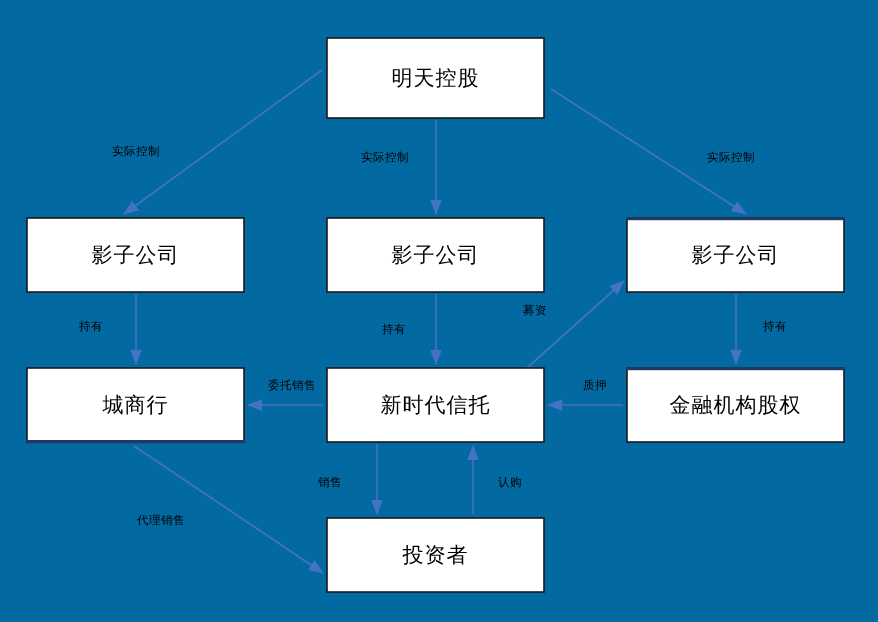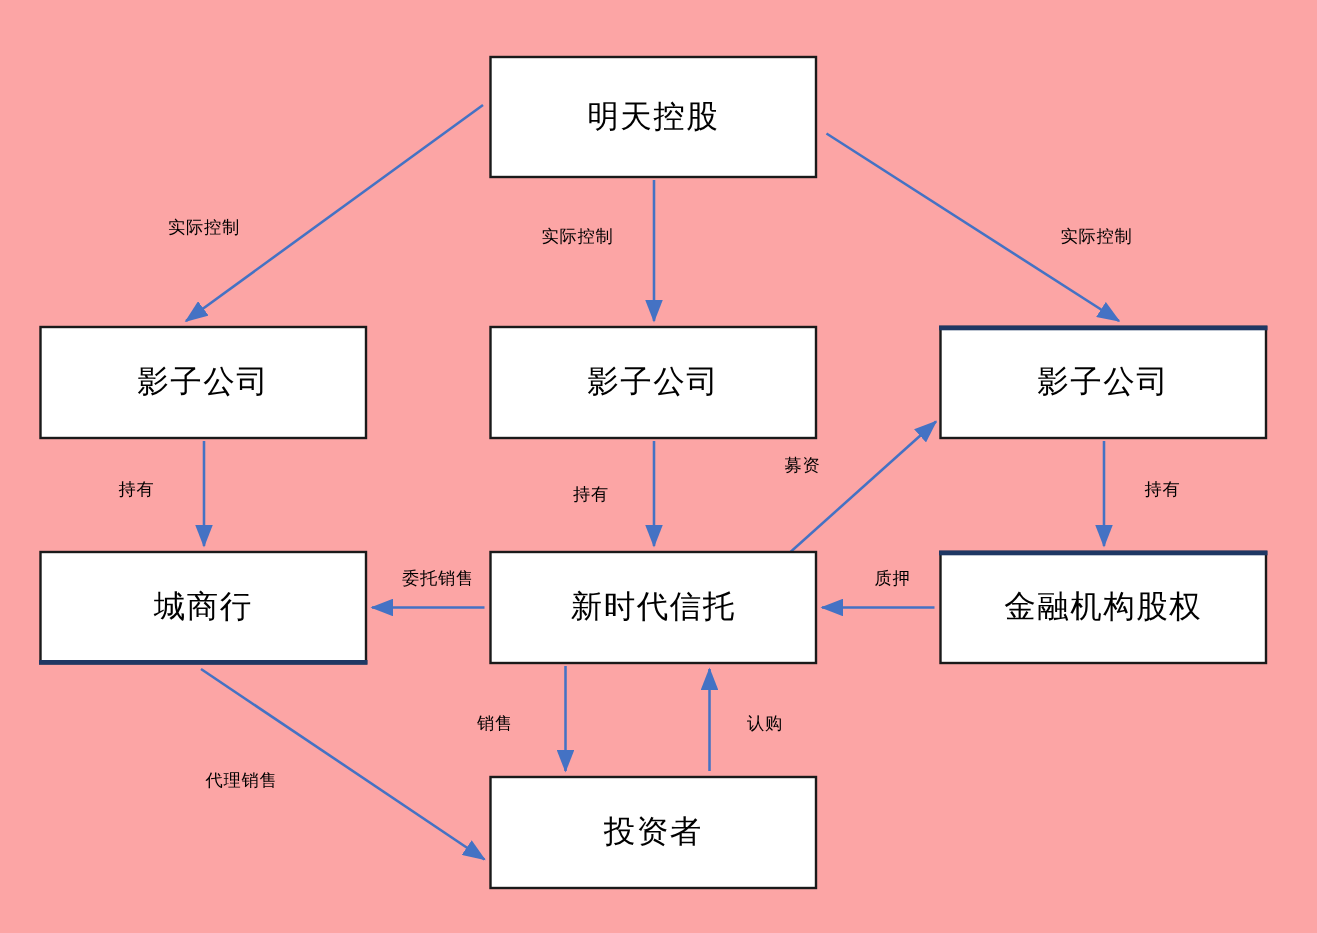--- a/index.html
+++ b/index.html
@@ -10,21 +10,21 @@
   body {
     width: 878px;
     height: 622px;
     overflow: hidden;
     font-family: "Liberation Sans", "DejaVu Sans", sans-serif;
   }
   #diagram-root {
     position: relative;
     width: 878px;
     height: 622px;
-    background: #fca5a5;
+    background: #0369a1;
   }
   svg#flow-svg {
     position: absolute;
     left: 0;
     top: 0;
     width: 878px;
     height: 622px;
     display: block;
   }
   .node-rect {

